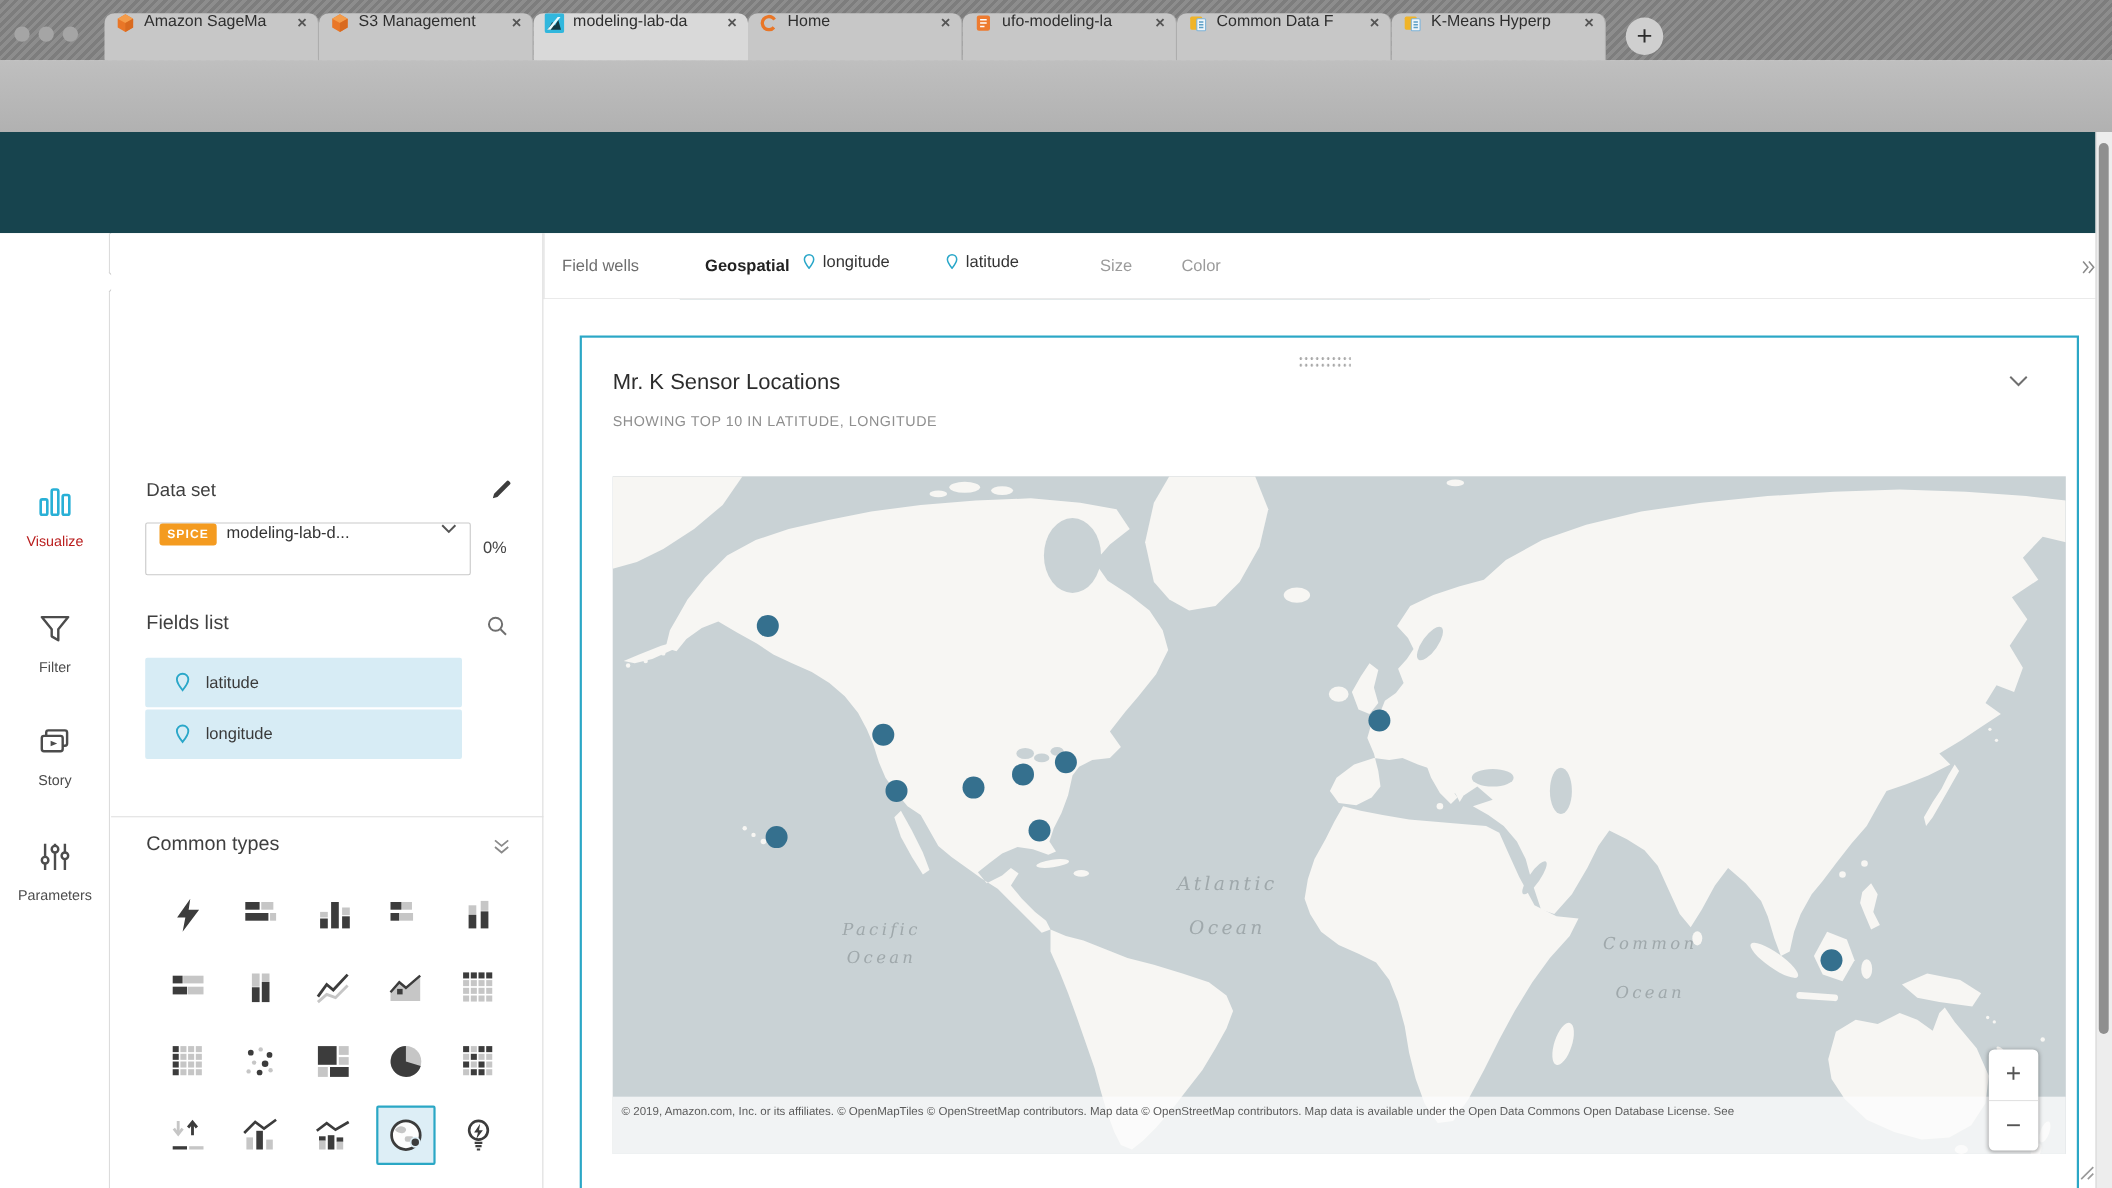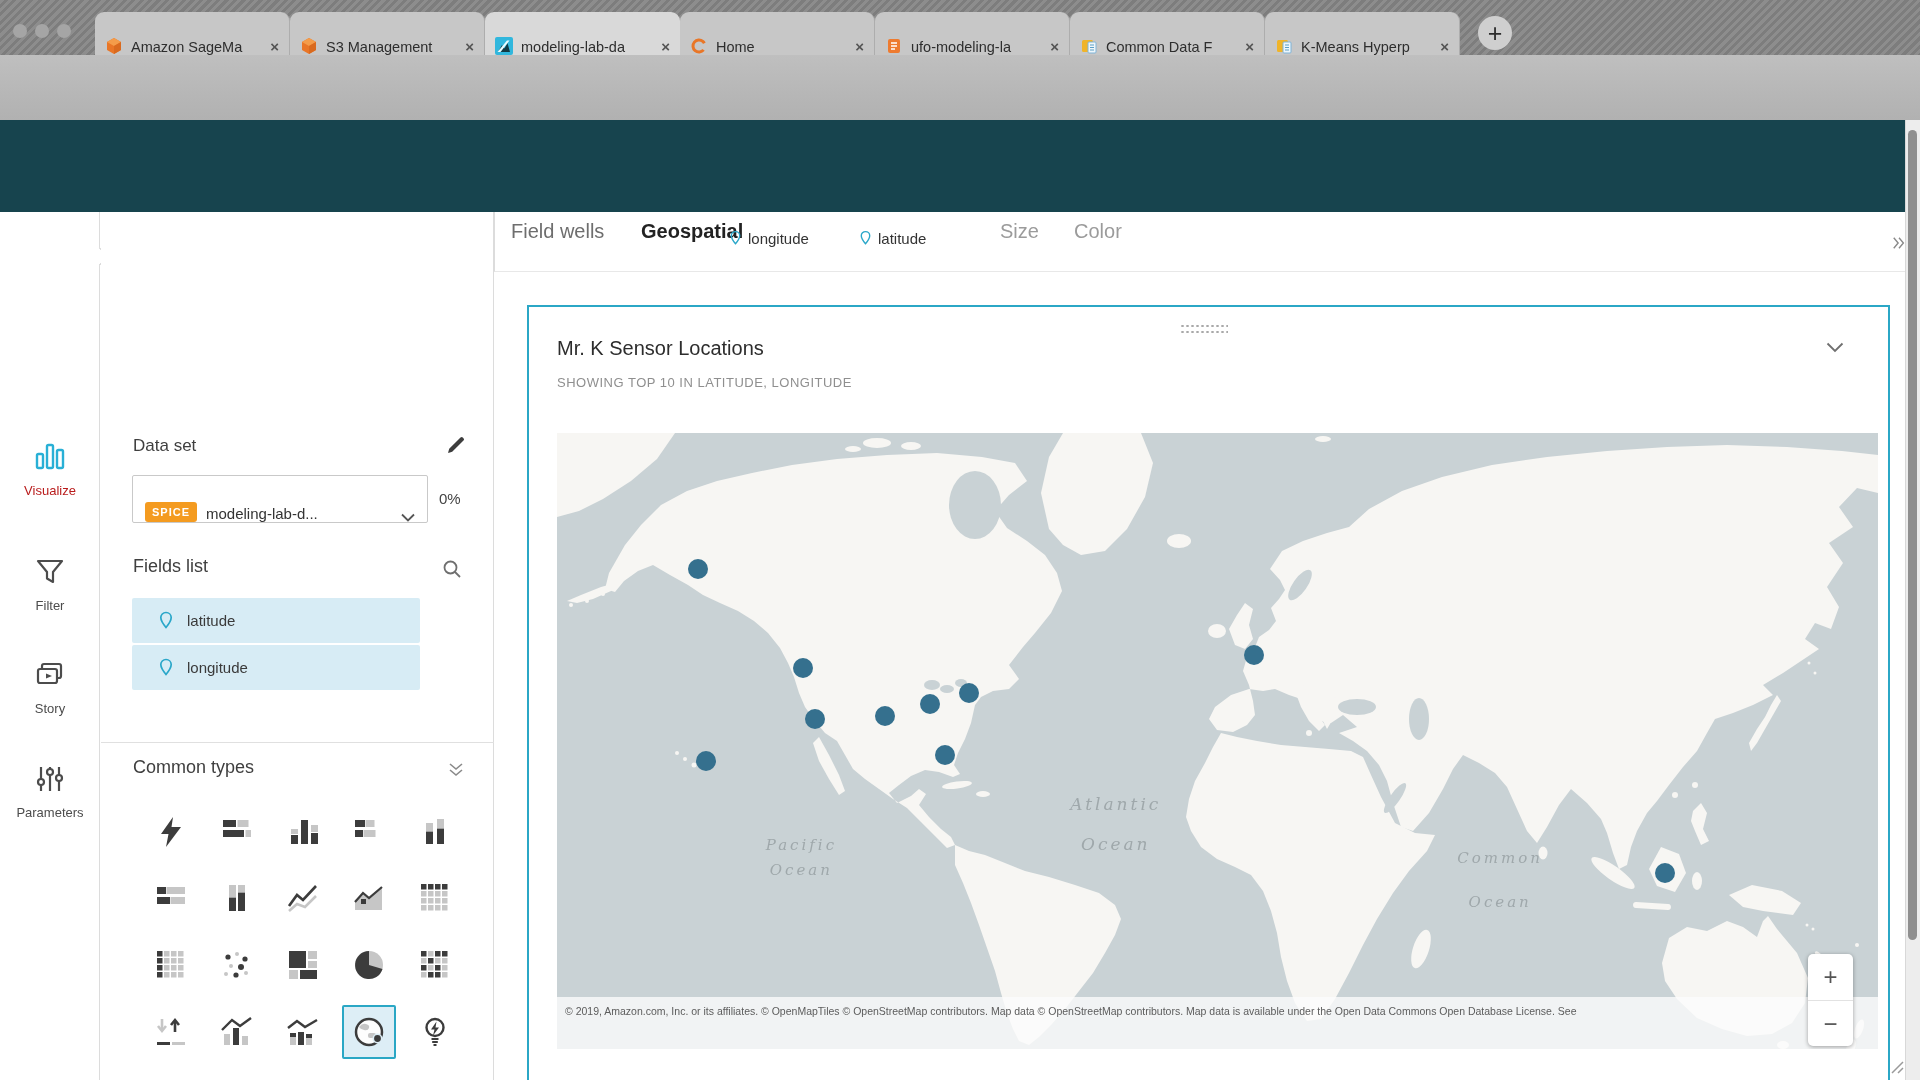--- a/index.html
+++ b/index.html
@@ -7,21 +7,21 @@
   body { width:1920px; height:1080px; position:relative; overflow:hidden; background:#fff;
          font-family:"Liberation Sans", sans-serif; }
 
   
   .tabstrip { position:absolute; left:0; top:0; width:1920px; height:55px;
     background:repeating-linear-gradient(135deg,#8d8d8d 0 3px,#7d7d7d 3px 6px); }
   .traffic { position:absolute; top:24px; left:13px; display:flex; gap:8px; }
   .tl { width:14px; height:14px; border-radius:50%; background:#a5a5a5; }
   .tabs { position:absolute; left:95px; top:12px; display:flex; height:43px; }
   .tab { width:195px; height:43px; background:#c7c7c7; border-radius:9px 9px 0 0;
-    display:flex; align-items:flex-end; padding:0 10px; border-right:1px solid #adadad; }
+    display:flex; align-items:flex-start; padding:0 10px; border-right:1px solid #adadad; }
   .tab.active { background:#d9d9d9; border-right:none; }
   .tab .fav { width:18px; height:18px; margin-right:8px; flex:none; }
   .tab .t { flex:1; font-size:14.5px; color:#2e2e2e; white-space:nowrap; overflow:hidden; }
   .tab .x { color:#555; font-size:15px; margin-left:4px; flex:none; font-weight:bold; }
   .newtab { position:absolute; left:1478px; top:16px; width:34px; height:34px; border-radius:50%;
     background:#cfcfcf; display:flex; align-items:center; justify-content:center;
     font-size:25px; color:#2c2c2c; }
   .navbar { position:absolute; top:55px; left:0; width:1920px; height:65px;
     background:linear-gradient(#bfbfbf,#b1b1b1); }
   .navbtn { position:absolute; top:79px; width:30px; height:30px; }
@@ -55,35 +55,35 @@
   .notch { position:absolute; left:93px; top:250px; width:13px; height:13px; background:#fff;
     border-top:1px solid #cfcfcf; border-right:1px solid #cfcfcf; transform:rotate(45deg); }
 
   
   .panel { position:absolute; left:101px; top:212px; width:393px; height:868px; background:#fff;
     border-right:1px solid #dcdcdc; }
   .p-abs { position:absolute; }
   .h17 { font-size:17px; color:#3f3f3f; }
   .h18 { font-size:18px; color:#3f3f3f; }
   .dsbox { position:absolute; left:31px; top:263px; width:296px; height:48px; border:1px solid #c9c9c9;
-    border-radius:2px; display:flex; align-items:flex-end; padding:0 12px; background:#fff; }
+    border-radius:2px; display:flex; align-items:flex-start; padding:0 12px; background:#fff; }
   .spice { background:#f49b20; color:#fff; font-size:11px; font-weight:bold; letter-spacing:1px;
     border-radius:3px; padding:4px 7px; }
   .dsbox .name { font-size:15px; color:#333; margin-left:9px; white-space:nowrap; overflow:hidden; flex:1; }
   .chip { position:absolute; left:31px; width:288px; height:45px; background:#d7ecf5; border-radius:2px;
     display:flex; align-items:center; padding-left:26px; gap:13px; }
   .chip .fname { font-size:15px; color:#3a3a3a; }
   .pdivider { position:absolute; left:0; top:530px; width:393px; height:1px; background:#e0e0e0; }
   .vt { position:absolute; width:54px; height:54px; display:flex; align-items:center; justify-content:center; }
   .vt.selected { border:2px solid #2aa7c5; background:#ddeef6; border-radius:2px; }
 
   
   .fieldwells { position:absolute; left:494px; top:212px; width:1426px; height:60px; background:#fff;
     border-left:1px solid #dcdcdc; border-bottom:1px solid #e8e8e8; }
-  .fw-label { position:absolute; top:8px; font-size:20px; }
+  .fw-label { position:absolute; top:21px; font-size:15px; }
   .fw-group { position:absolute; top:18px; display:flex; align-items:center; gap:6px; font-size:15px; color:#333; }
   .canvas { position:absolute; left:495px; top:272px; width:1425px; height:808px; background:#fff; }
   .card { position:absolute; left:32px; top:33px; width:1363px; height:790px; background:#fff;
     border:2px solid #2ba7c6; }
   .handle { position:absolute; left:651px; top:16px; width:48px; height:11px;
     background-image:radial-gradient(circle,#a9a9a9 1px,transparent 1.4px); background-size:5px 6px; }
   .vtitle { position:absolute; left:28px; top:30px; font-size:20px; color:#2d2d2d; }
   .vsub { position:absolute; left:28px; top:68px; font-size:13px; color:#8f8f8f; letter-spacing:.5px; }
   .vmenu { position:absolute; right:44px; top:32px; }
 

